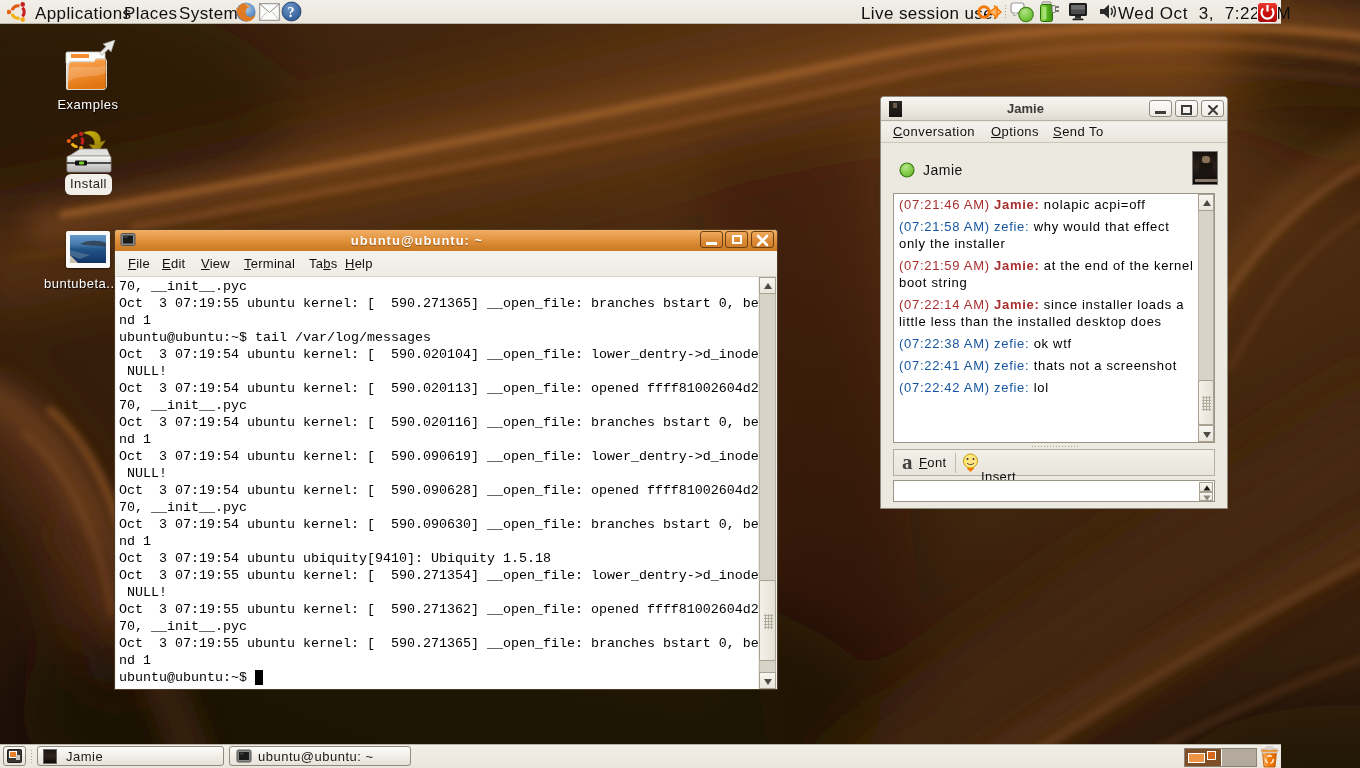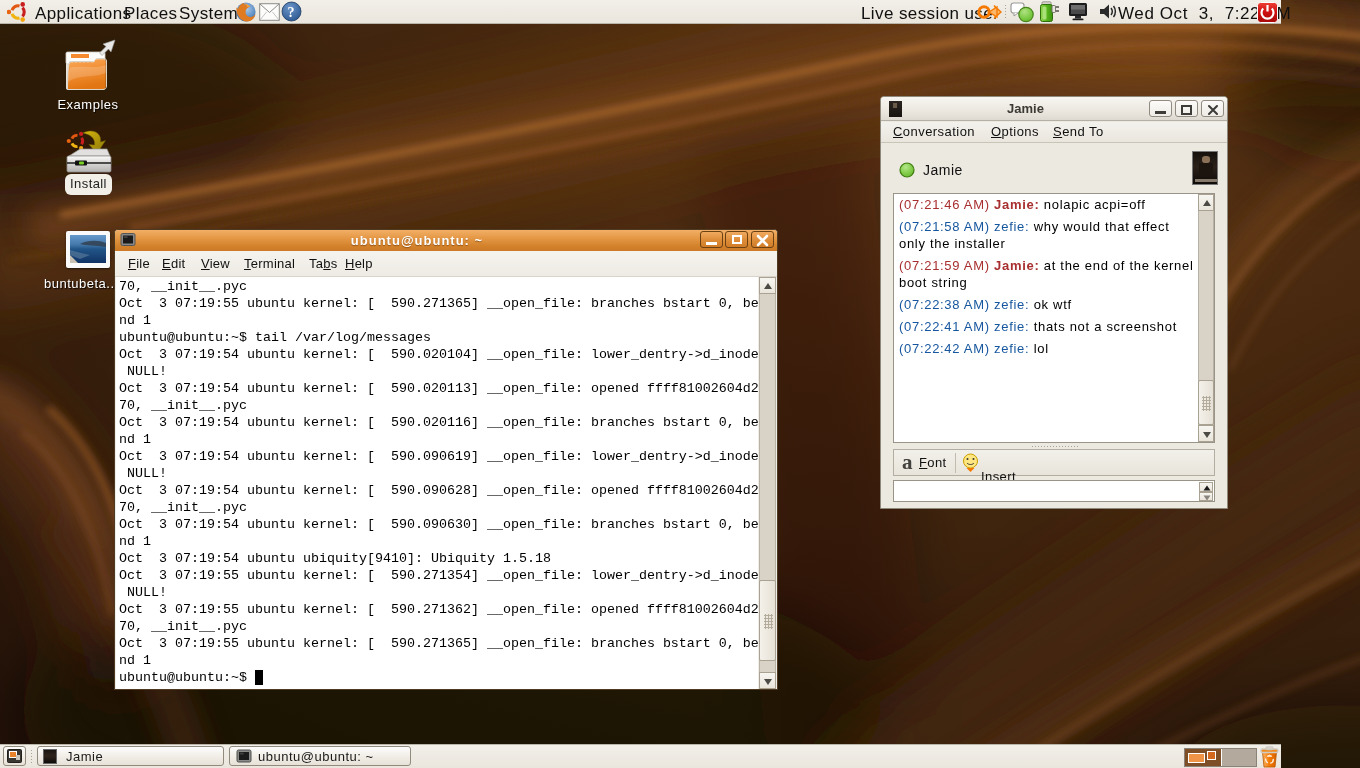--- a/index.html
+++ b/index.html
@@ -270,20 +270,21 @@
  <div class="abs" style="left:311px;top:54px;width:26px;height:34px;background:linear-gradient(#15100c,#2b211a 45%,#0d0a08);border:1px solid #777;">
   <div class="abs" style="left:9px;top:4px;width:8px;height:7px;background:#8a7056;border-radius:40%;"></div>
   <div class="abs" style="left:6px;top:11px;width:14px;height:14px;background:#1c140e;"></div>
   <div class="abs" style="left:2px;top:27px;width:22px;height:3px;background:#84796a;font-size:2px;"></div>
  </div>
  <div id="chatlog">
   <div style="height:2px"></div>
   <div class="msg"><span class="tsr">(07:21:46 AM)</span> <span class="nr">Jamie:</span> nolapic acpi=off</div>
   <div class="msg"><span class="tsb">(07:21:58 AM)</span> <span class="nb">zefie:</span> why would that effect only the installer</div>
   <div class="msg"><span class="tsr">(07:21:59 AM)</span> <span class="nr">Jamie:</span> at the end of the kernel boot string</div>
+  <div class="msg"><span class="tsr">(07:22:14 AM)</span> <span class="nr">Jamie:</span> since installer loads a little less than the installed desktop does</div>
   <div class="msg"><span class="tsb">(07:22:38 AM)</span> <span class="nb">zefie:</span> ok wtf</div>
   <div class="msg"><span class="tsb">(07:22:41 AM)</span> <span class="nb">zefie:</span> thats not a screenshot</div>
   <div class="msg"><span class="tsb">(07:22:42 AM)</span> <span class="nb">zefie:</span> lol</div>
  </div>
 
  <div class="sbtrough" style="left:317px;top:97px;width:16px;height:248px;"></div>
  <div class="sbtn" style="left:317px;top:97px;width:16px;height:17px;">
       <svg class="abs" style="left:3px;top:4px" width="10" height="8">
         <path d="M5,1 L9,7 L1,7 Z" fill="#4c4a44"></path>
       </svg>

